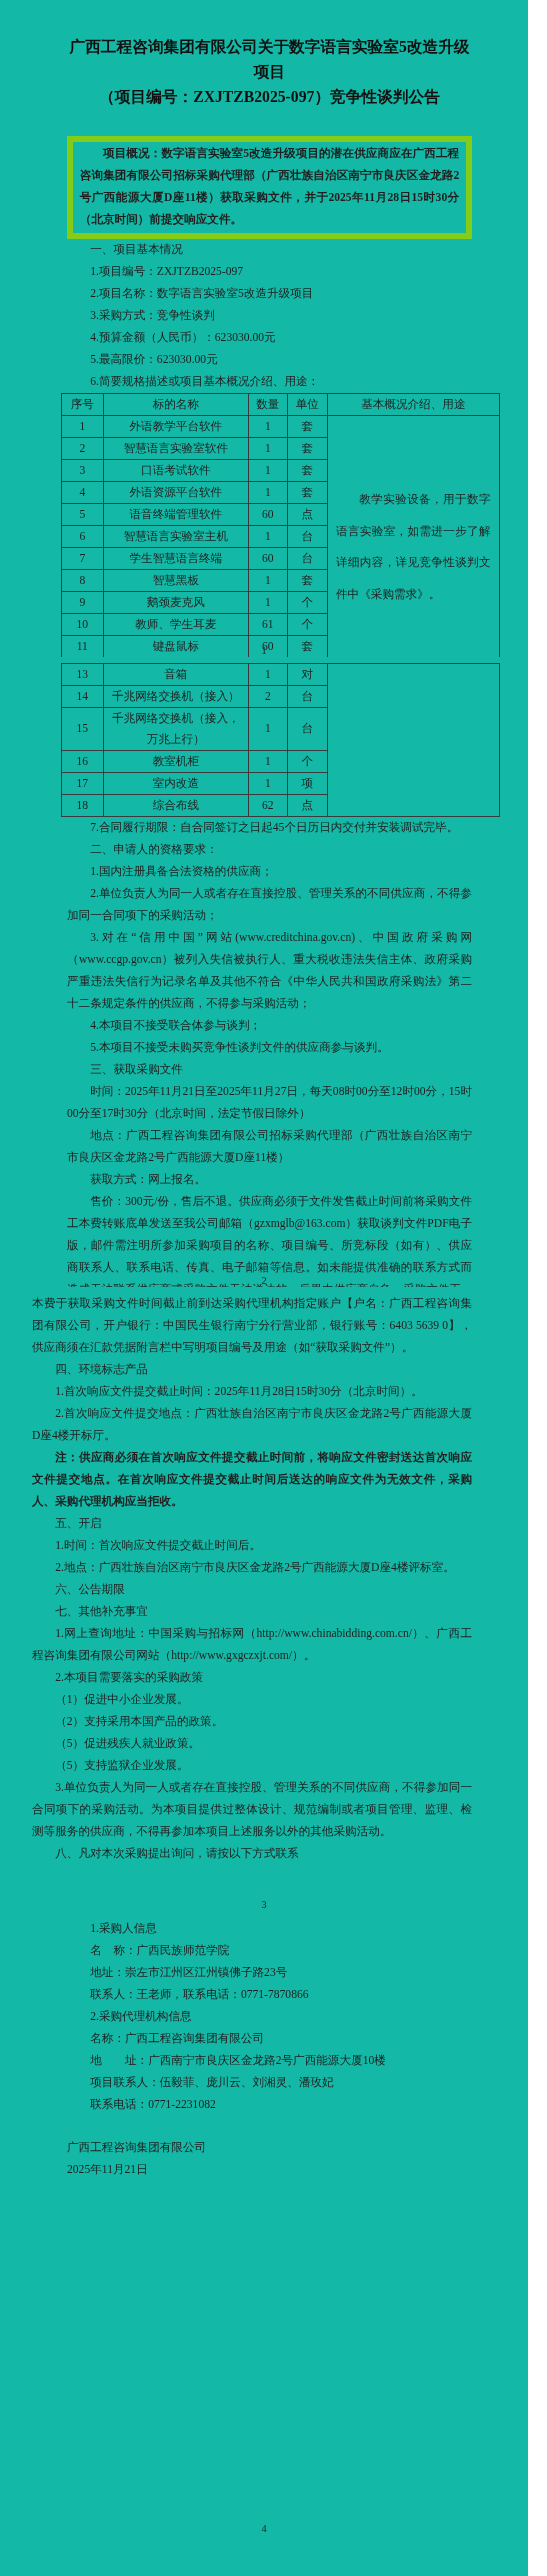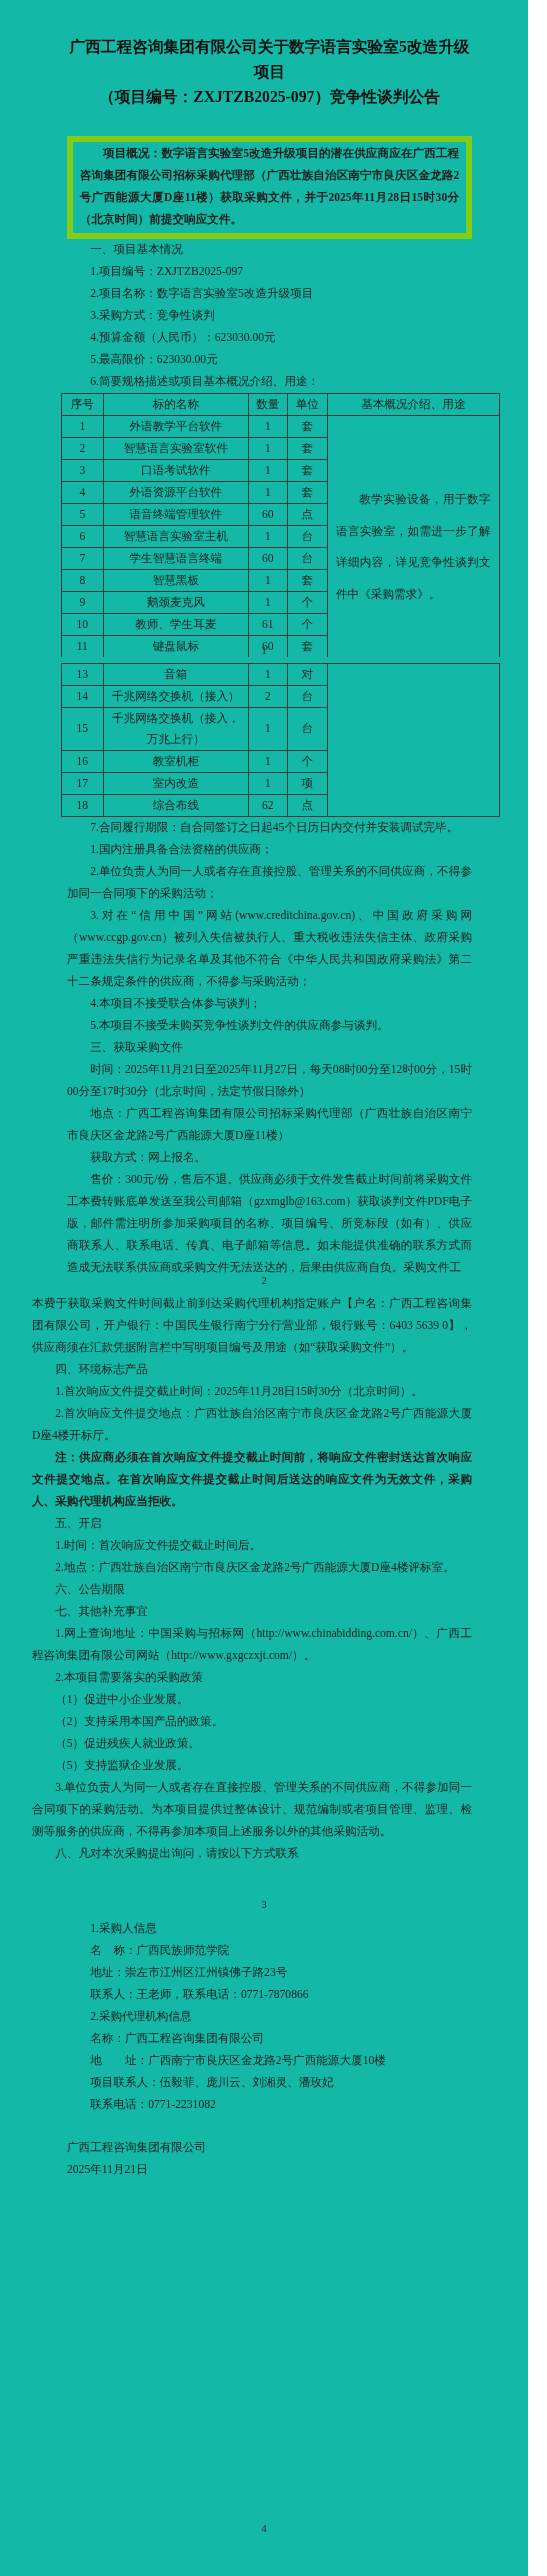--- a/index.html
+++ b/index.html
@@ -198,20 +198,21 @@
       <tr>
             <td>18</td>
             <td class="name">综合布线</td>
             <td>62</td>
             <td>点</td>
           </tr>
     </tbody>
       </table>
 
     <p class="line indent">7.合同履行期限：自合同签订之日起45个日历日内交付并安装调试完毕。</p>
+    <p class="line indent">二、申请人的资格要求：</p>
     <p class="line indent">1.国内注册具备合法资格的供应商；</p>
     <p class="line indent">2.单位负责人为同一人或者存在直接控股、管理关系的不同供应商，不得参加同一合同项下的采购活动；</p>
     <p class="line indent">3.对在“信用中国”网站(www.creditchina.gov.cn)、中国政府采购网（www.ccgp.gov.cn）被列入失信被执行人、重大税收违法失信主体、政府采购严重违法失信行为记录名单及其他不符合《中华人民共和国政府采购法》第二十二条规定条件的供应商，不得参与采购活动；</p>
     <p class="line indent">4.本项目不接受联合体参与谈判；</p>
     <p class="line indent">5.本项目不接受未购买竞争性谈判文件的供应商参与谈判。</p>
     <p class="line indent">三、获取采购文件</p>
     <p class="line indent">时间：2025年11月21日至2025年11月27日，每天08时00分至12时00分，15时00分至17时30分（北京时间，法定节假日除外）</p>
     <p class="line indent">地点：广西工程咨询集团有限公司招标采购代理部（广西壮族自治区南宁市良庆区金龙路2号广西能源大厦D座11楼）</p>
     <p class="line indent">获取方式：网上报名。</p>
     <p class="line indent">售价：300元/份，售后不退。供应商必须于文件发售截止时间前将采购文件工本费转账底单发送至我公司邮箱（gzxmglb@163.com）获取谈判文件PDF电子版，邮件需注明所参加采购项目的名称、项目编号、所竞标段（如有）、供应商联系人、联系电话、传真、电子邮箱等信息。如未能提供准确的联系方式而造成无法联系供应商或采购文件无法送达的，后果由供应商自负。采购文件工</p>

